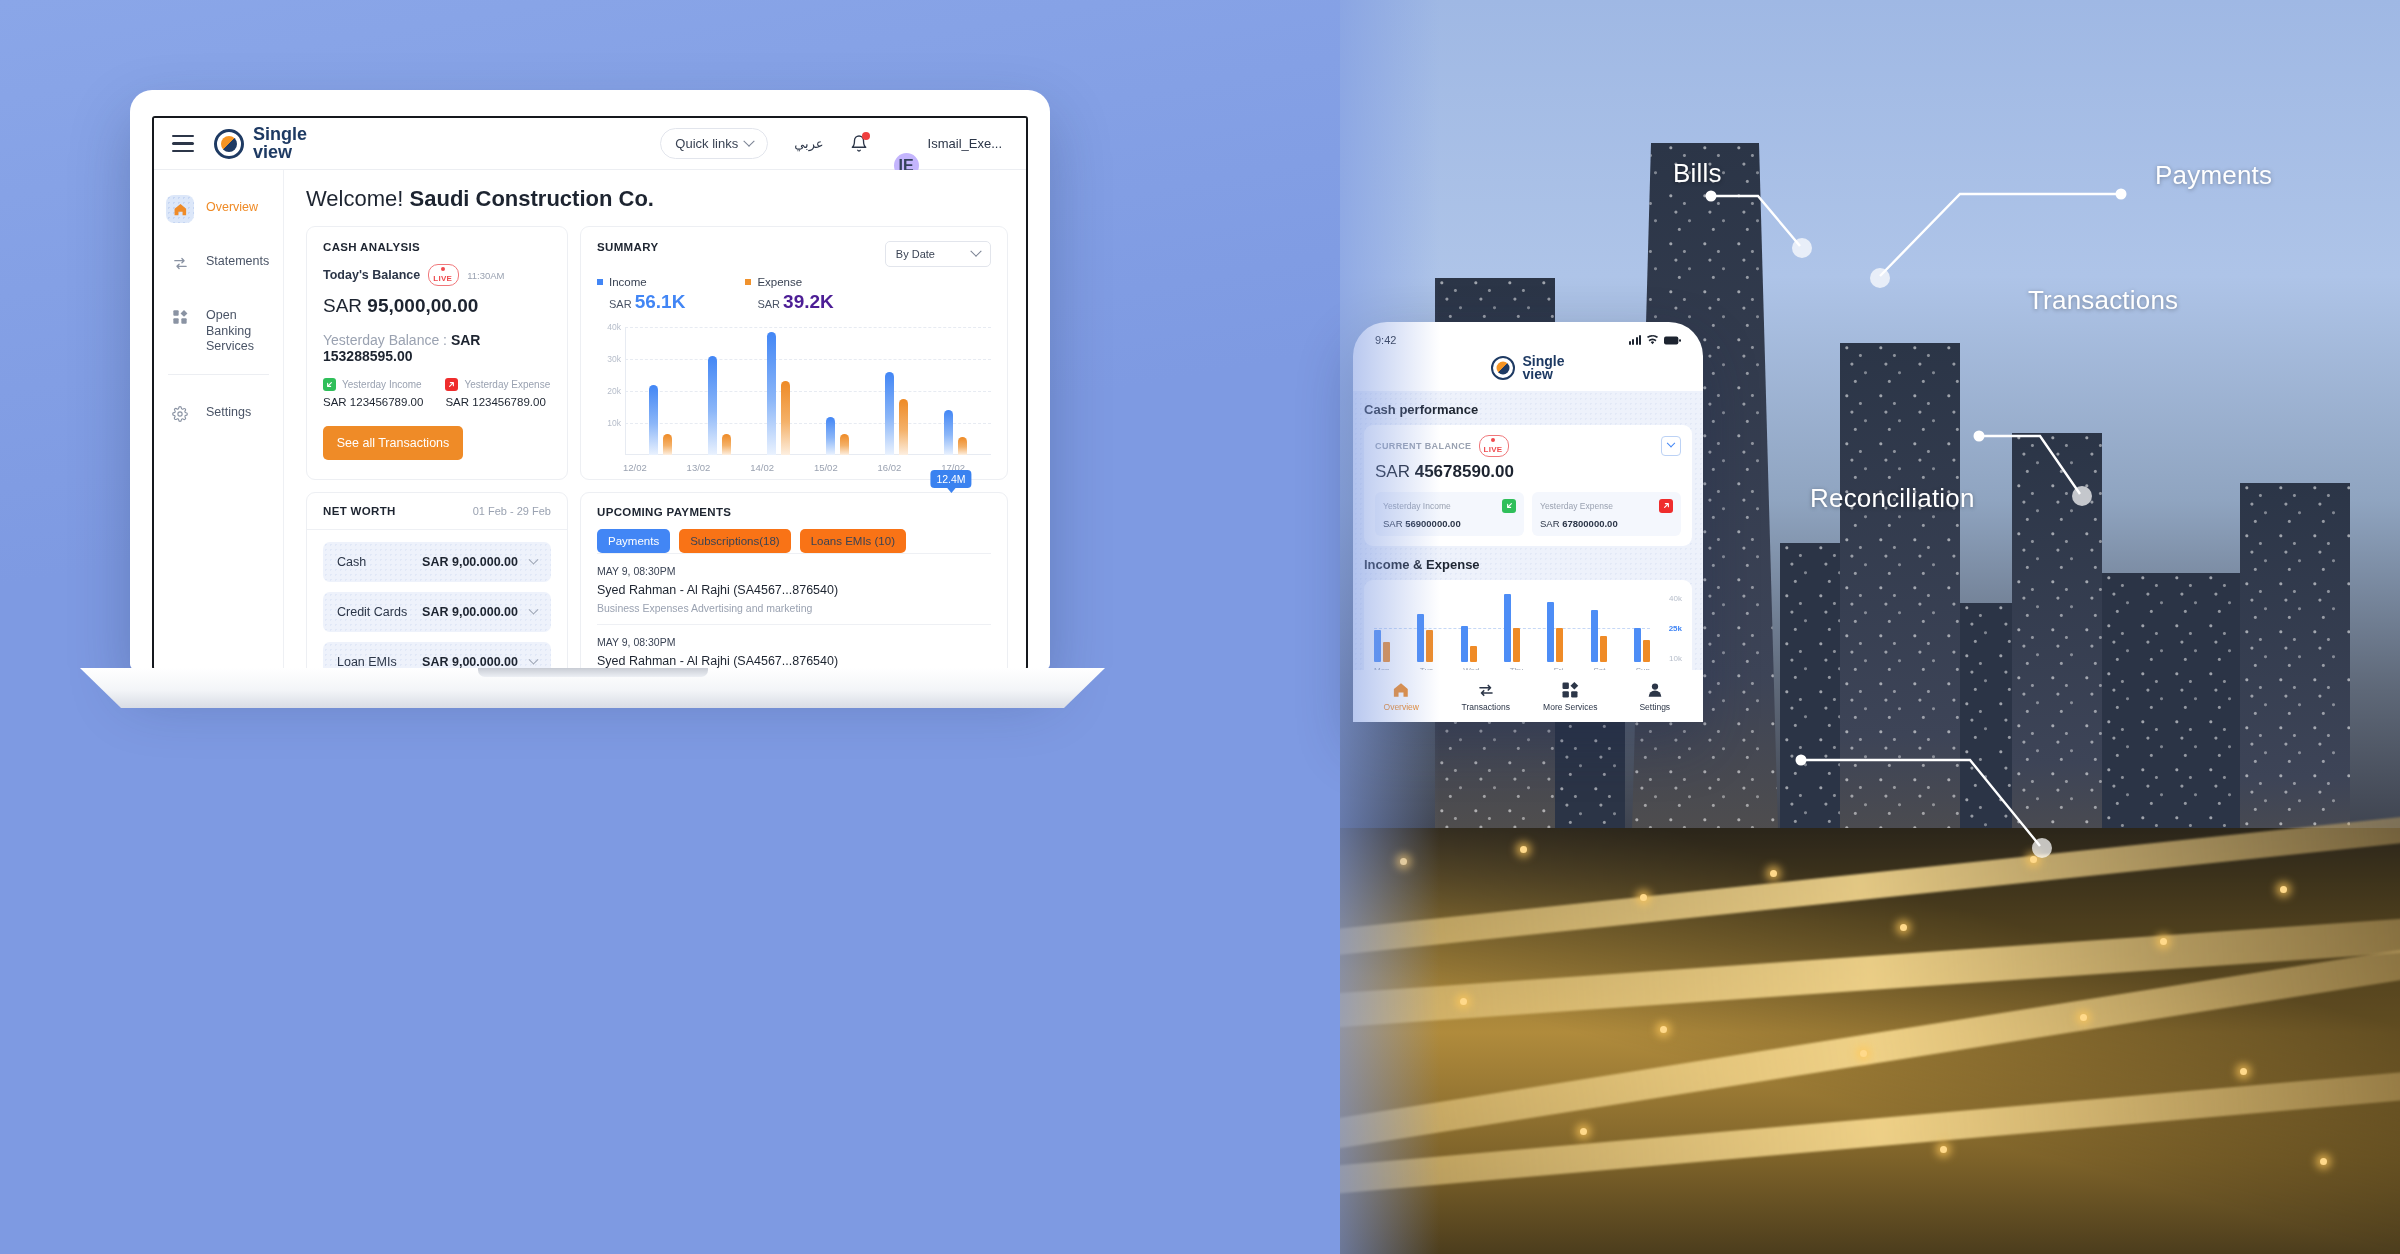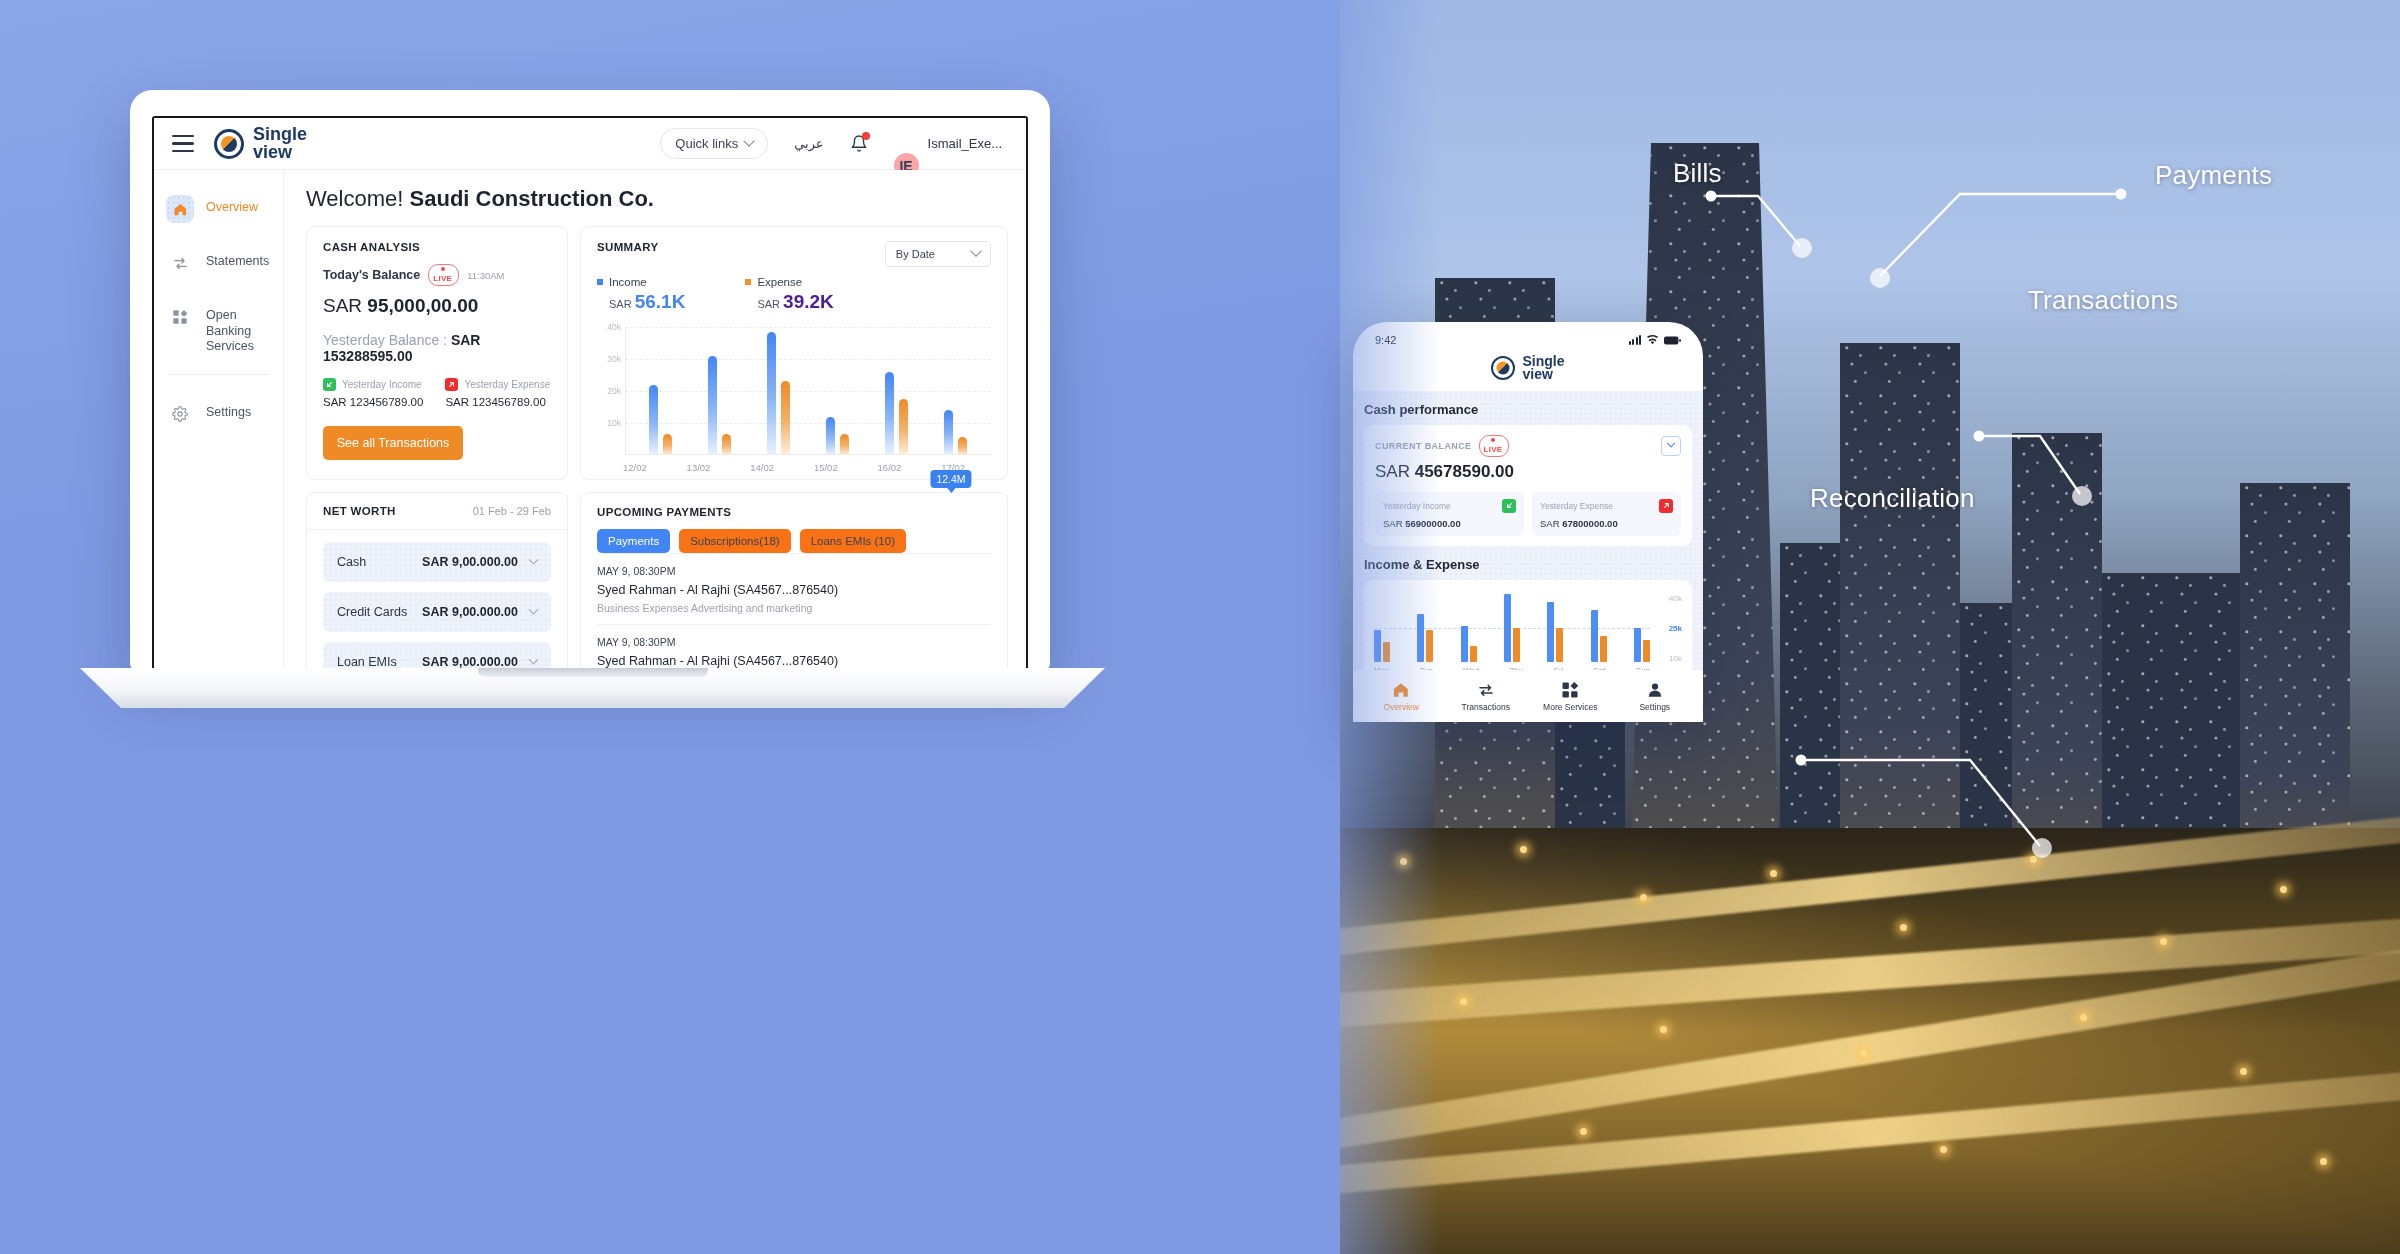--- a/index.html
+++ b/index.html
@@ -112,22 +112,22 @@
     border:1px solid #e2e5ec; border-radius:18px; padding:7px 14px;
     font-size:13px; color:#3a4354; display:flex; align-items:center; gap:7px; cursor:pointer;
   }
   .chev { width:8px; height:8px; border-right:1.6px solid #7b8394; border-bottom:1.6px solid #7b8394; transform:rotate(45deg) translate(-2px,-2px); }
   .lang { font-size:13px; color:#2c3648; cursor:pointer; }
   .bell { position:relative; width:18px; height:19px; cursor:pointer; }
   .bell svg { width:18px; height:19px; }
   .bell .dot { position:absolute; right:-2px; top:-2px; width:8px; height:8px; border-radius:50%; background:#ef3f3f; }
   .user { display:flex; align-items:center; gap:9px; cursor:pointer; }
   .avatar {
-    width:25px; height:25px; border-radius:50%; background:#fca5a5; color:#33415c;
-    font-size:14px; font-weight:bold; display:flex; align-items:center; justify-content:center;margin-top:44px;
+    width:25px; height:25px; border-radius:50%; background:#c4b5fd; color:#33415c;
+    font-size:16px; font-weight:bold; display:flex; align-items:center; justify-content:center;margin-top:44px;
   }
   .user-name { font-size:13px; color:#2c3648; }
 
   .body-row { display:flex; height:calc(100% - 52px); }
 
   
   .sidebar { width:130px; border-right:1px solid #eef0f4; padding:16px 0 0 0; flex-shrink:0; background:#fff; }
   .nav-item {
     display:flex; align-items:flex-start; gap:12px; padding:9px 10px 9px 12px; cursor:pointer;
     margin-bottom:8px;

